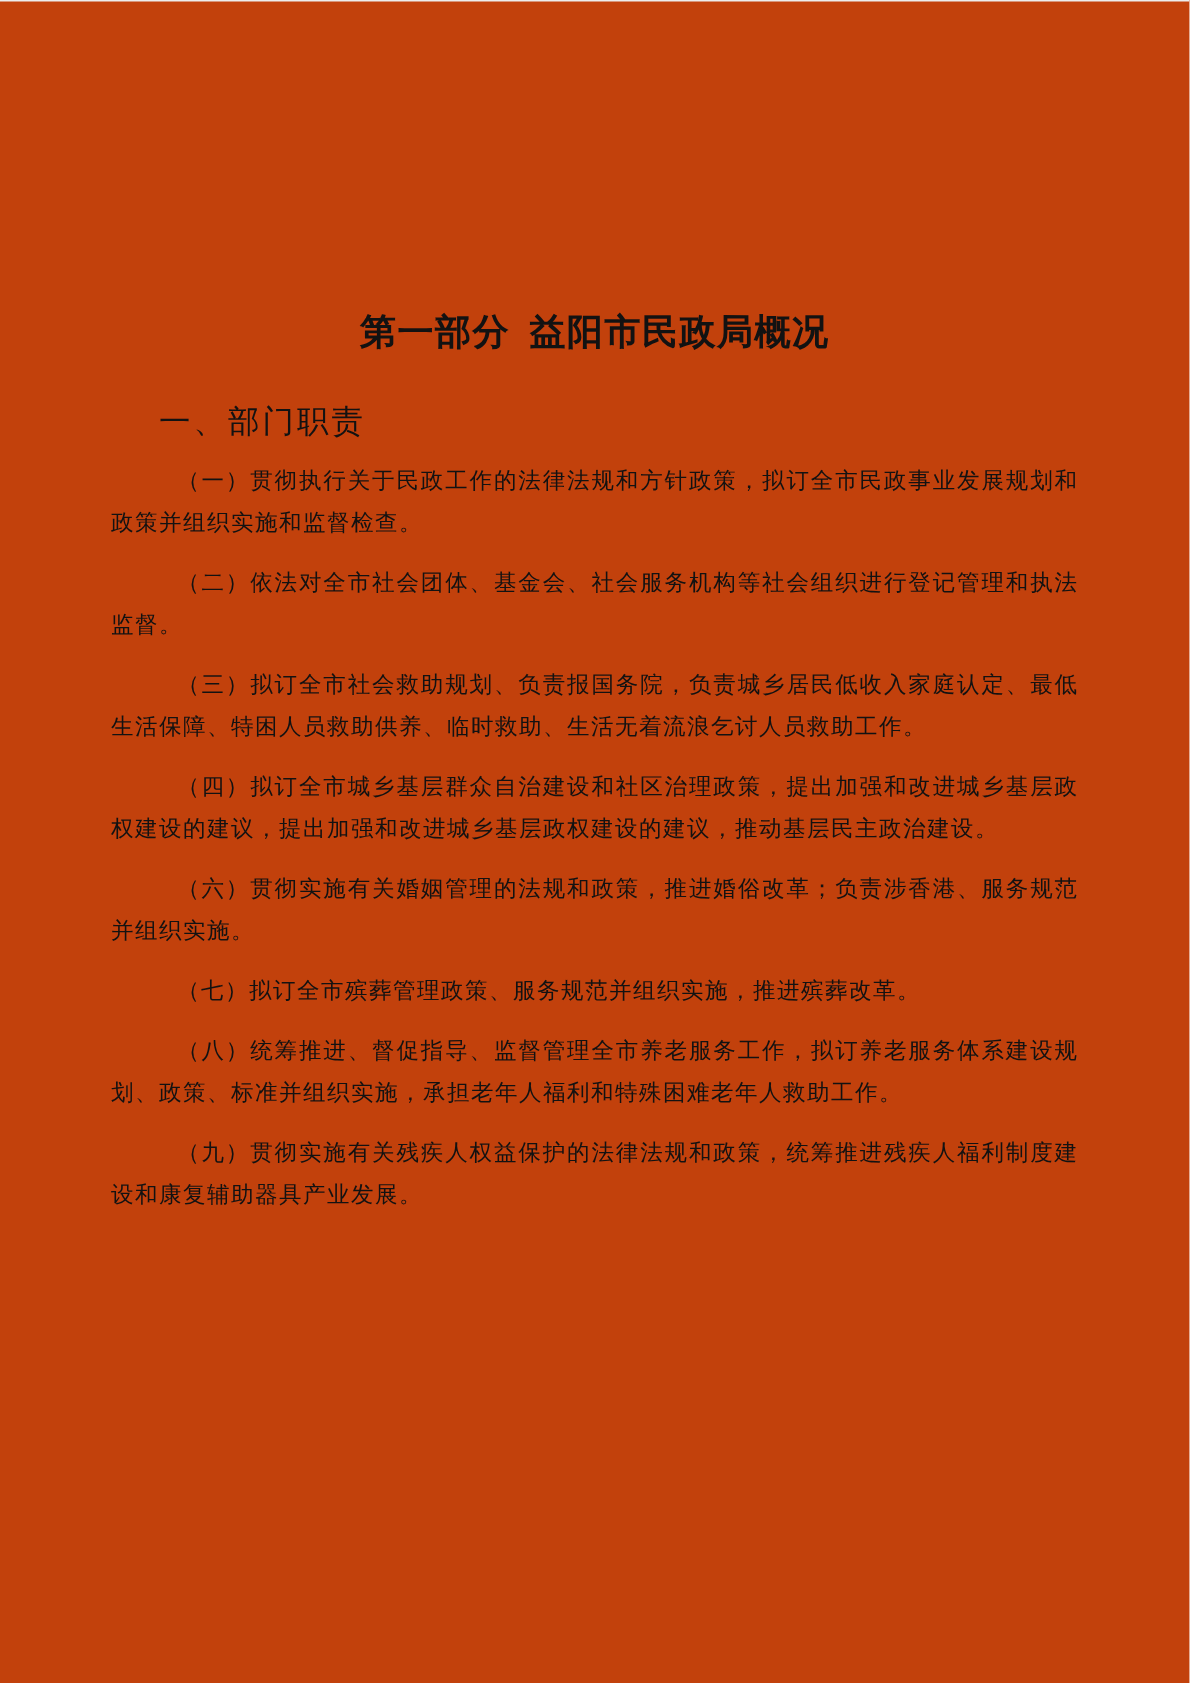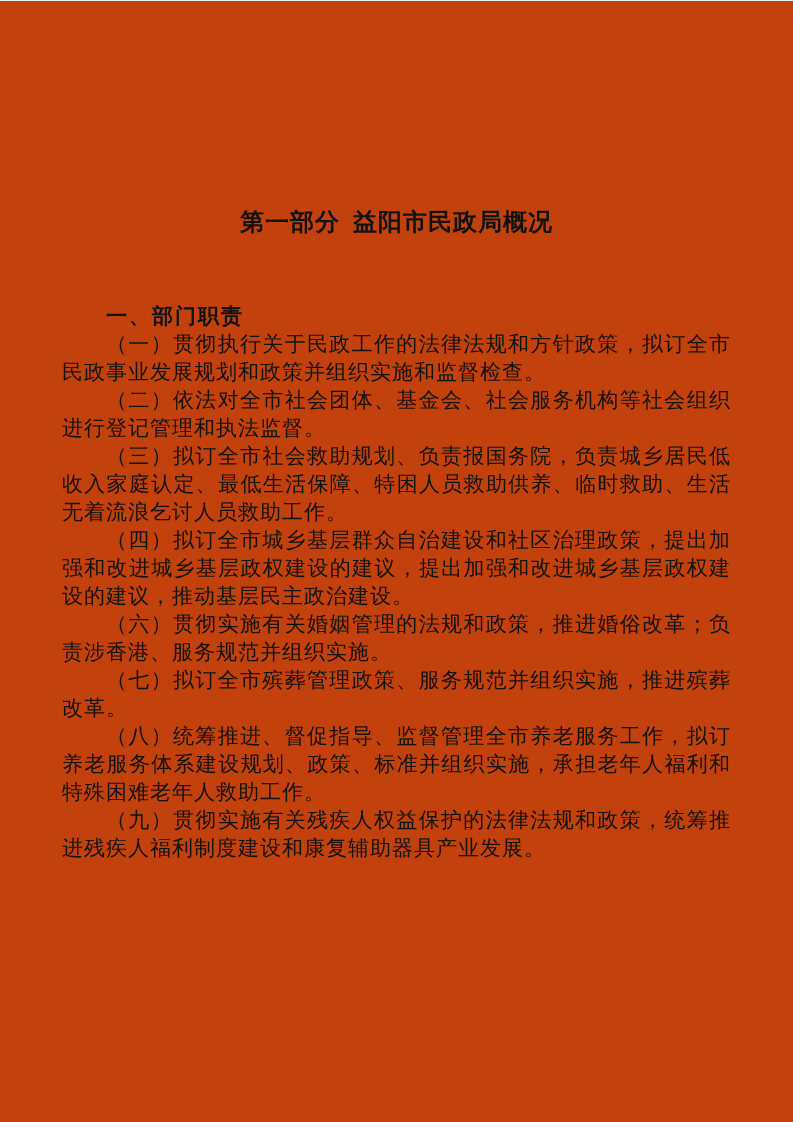--- a/index.html
+++ b/index.html
@@ -24,30 +24,30 @@
     margin: 0;
     text-align: center;
     font-size: 24px;
     font-weight: 700;
     line-height: 34px;
     letter-spacing: 1px;
     word-spacing: 6px;
     white-space: nowrap;
   }
   .section-heading {
-    margin: 63px 0 0 0;
+    margin: 28px 0 0 0;
     font-size: 21px;
-    font-weight: 700;
+    font-weight: 400;
     line-height: 28px;
     letter-spacing: 2px;
     text-indent: 44px;
   }
   .body-para {
-    margin: 0;
-    font-size: 21px;
+    margin: 12px;
+    font-size: 15px;
     font-weight: 400;
     line-height: 28px;
     letter-spacing: 1px;
     text-indent: 44px;
     text-align: justify;
     text-justify: inter-ideograph;
   }
 </style>
 </head>
 <body>

